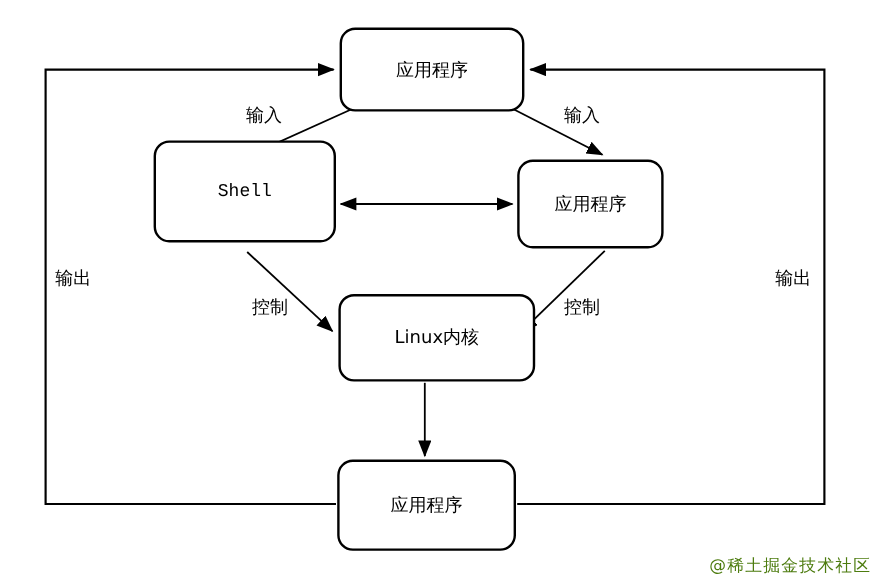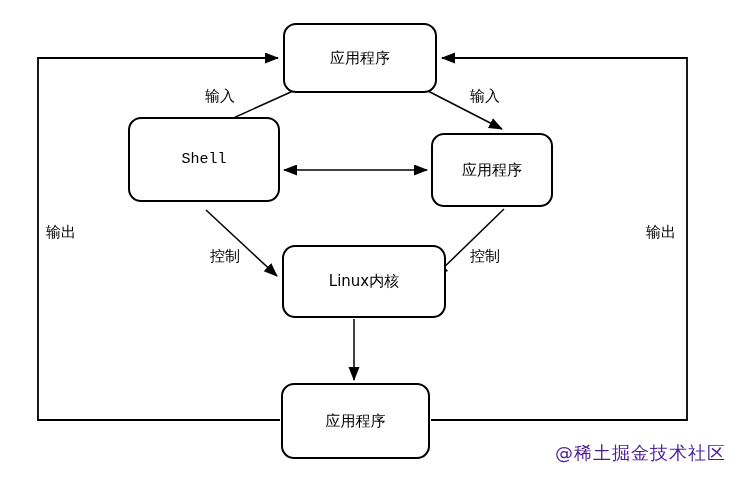--- a/index.html
+++ b/index.html
@@ -44,23 +44,23 @@
   }
   #label-input-left   { left: 203px; top: 88px;  }
   #label-input-right  { left: 468px; top: 88px;  }
   #label-control-left { left: 208px; top: 248px; }
   #label-control-right{ left: 468px; top: 248px; }
   #label-output-left  { left: 44px;  top: 224px; }
   #label-output-right { left: 644px; top: 224px; }
   #watermark {
     position: absolute;
     right: 16px;
-    bottom: 24px;
-    font-size: 18px;
-    color: #4c1d95;
+    bottom: 8px;
+    font-size: 14px;
+    color: #4d7c0f;
     letter-spacing: 1px;
   }
 </style>
 </head>
 <body>
 
 <div id="canvas">
 
   <svg id="edges-layer" viewBox="0 0 742 489" xmlns="http://www.w3.org/2000/svg">
     <defs>

